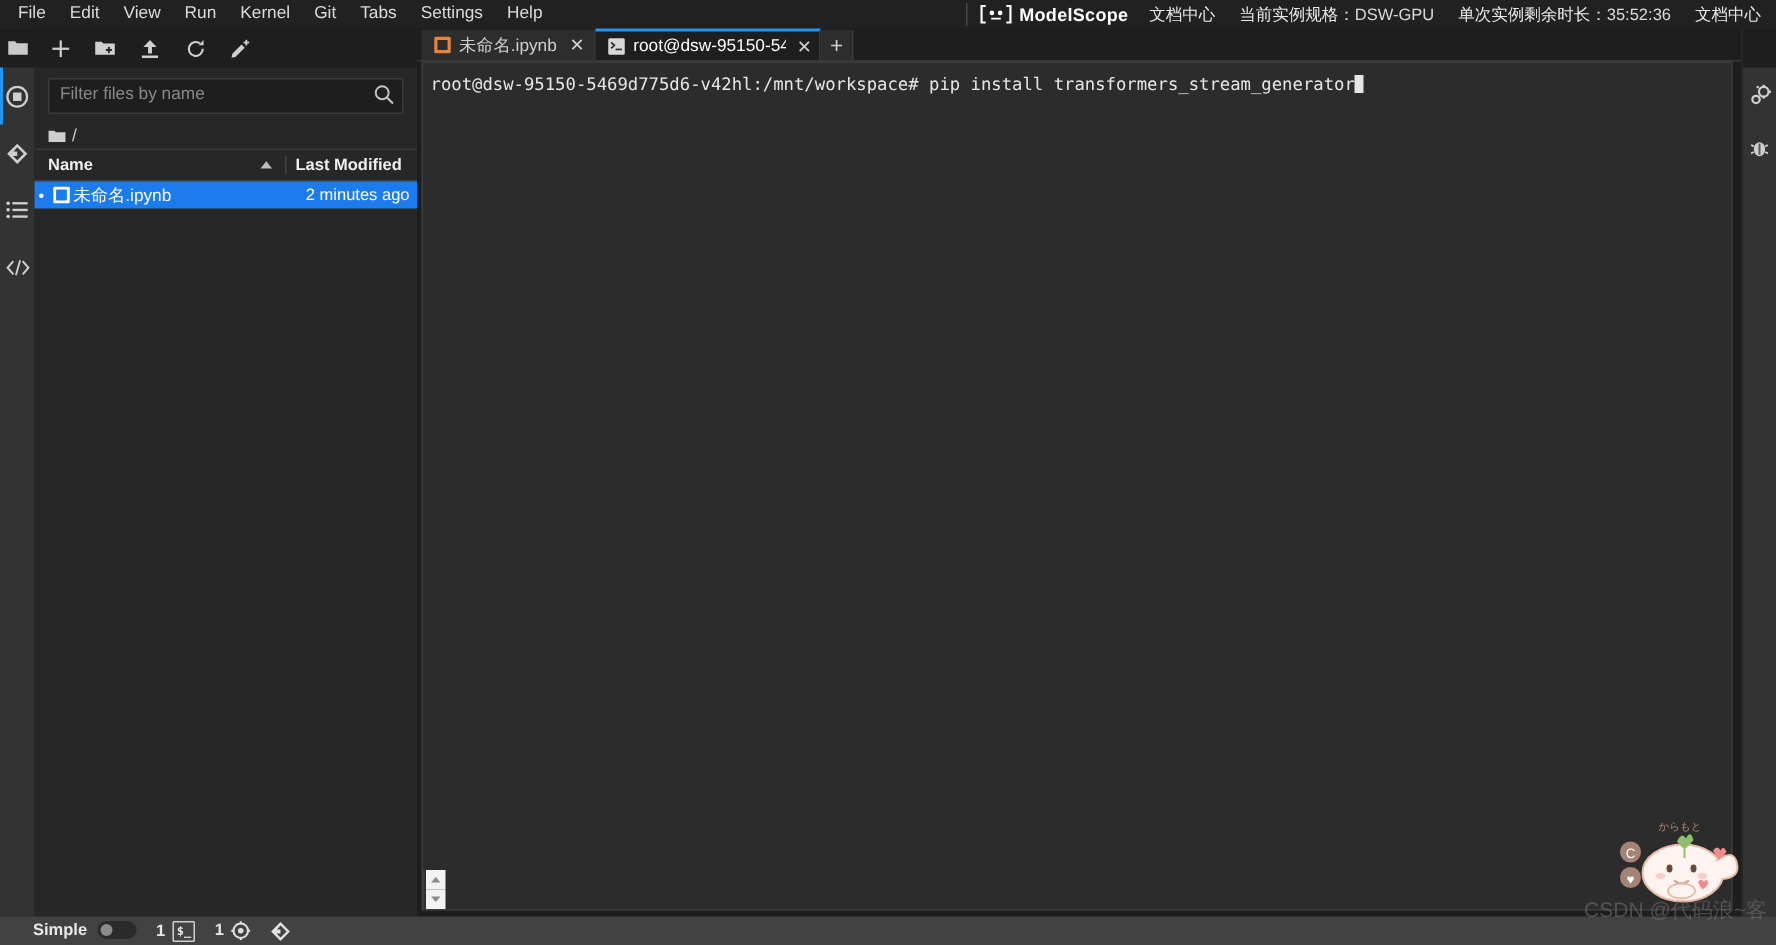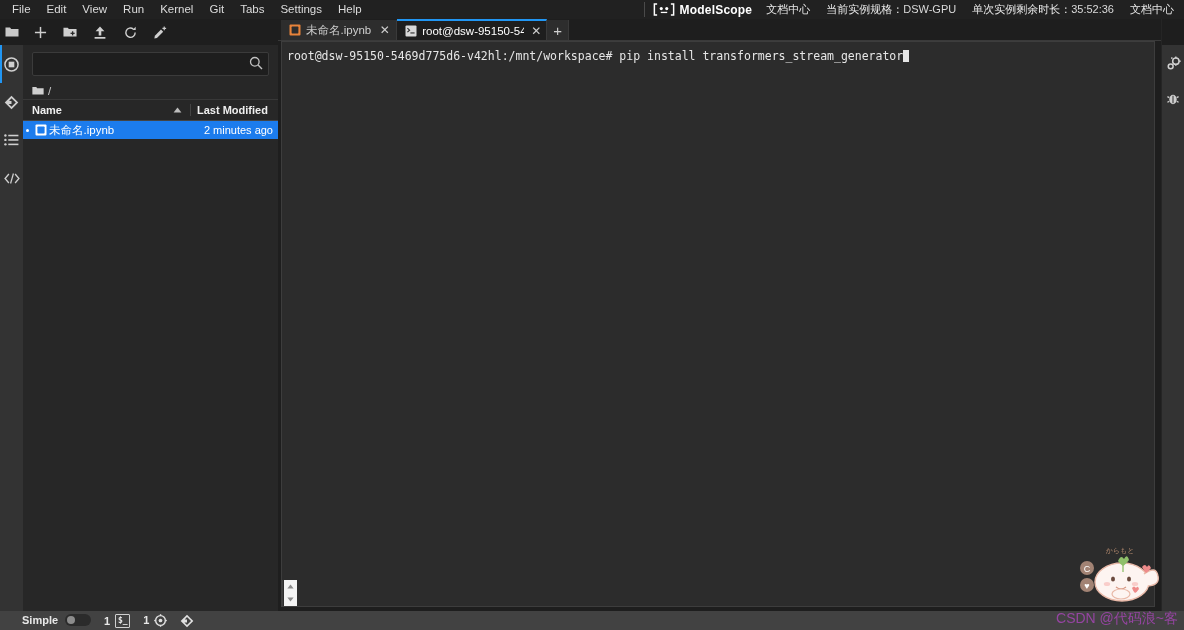--- a/index.html
+++ b/index.html
@@ -199,22 +199,22 @@
     margin-left:auto;padding-right:8px;font-size:11px;color:#e9e9e9;
     font-family:"Liberation Sans","DejaVu Sans",sans-serif;
   }
 
   
   .wm-sticker{
     position:absolute;right:18px;bottom:22px;width:92px;height:70px;
     pointer-events:none;
   }
   .wm-text{
-    position:absolute;right:6px;bottom:2px;
-    font-size:14px;color:#d946ef;opacity:.55;white-space:nowrap;
+    position:absolute;right:6px;bottom:14px;
+    font-size:14px;color:#737373;opacity:.55;white-space:nowrap;
     pointer-events:none;font-family:"Liberation Sans","DejaVu Sans",sans-serif;
   }
 </style>
 </head>
 <body>
 
 <div id="app">
 
   <div class="menubar">
     <div class="menu-items">
@@ -319,20 +319,21 @@
       <div class="fp-btn">
         <svg width="14" height="13" viewBox="0 0 15 14">
           <path d="M2 10.6 L8.6 3.9 L10.9 6.2 L4.2 12.9 L1.4 13.4 Z" fill="#cfcfcf"></path>
           <rect x="11.4" y="0.6" width="1.3" height="4" fill="#cfcfcf"></rect>
           <rect x="10.1" y="1.9" width="4" height="1.3" fill="#cfcfcf"></rect>
         </svg>
       </div>
     </div>
 
     <div class="fp-search-wrap">
+      <input class="fp-search-input" type="text" placeholder="Filter files by name" style="">
       <svg class="fp-search-icon" viewBox="0 0 14 14">
         <circle cx="5.8" cy="5.8" r="4.3" fill="none" stroke="#c2c2c2" stroke-width="1.3"></circle>
         <path d="M9.1 9.1 L13 13" stroke="#c2c2c2" stroke-width="1.4"></path>
       </svg>
     </div>
 
     <div class="fp-breadcrumb">
       <svg width="12" height="10" viewBox="0 0 13 10">
         <path d="M0.4 0.8 h4.2 l1 1.1 h7 v7 h-12.2 z" fill="#cfcfcf"></path>
       </svg>

